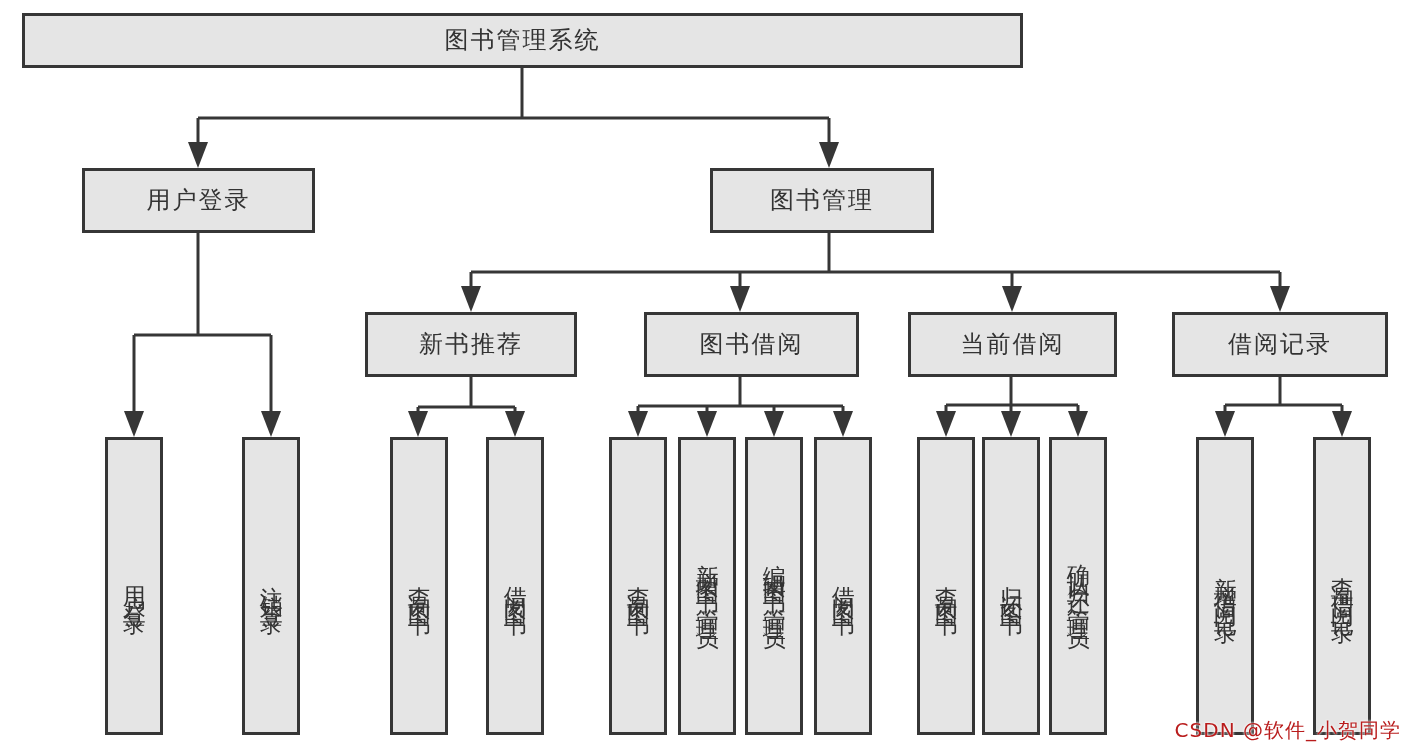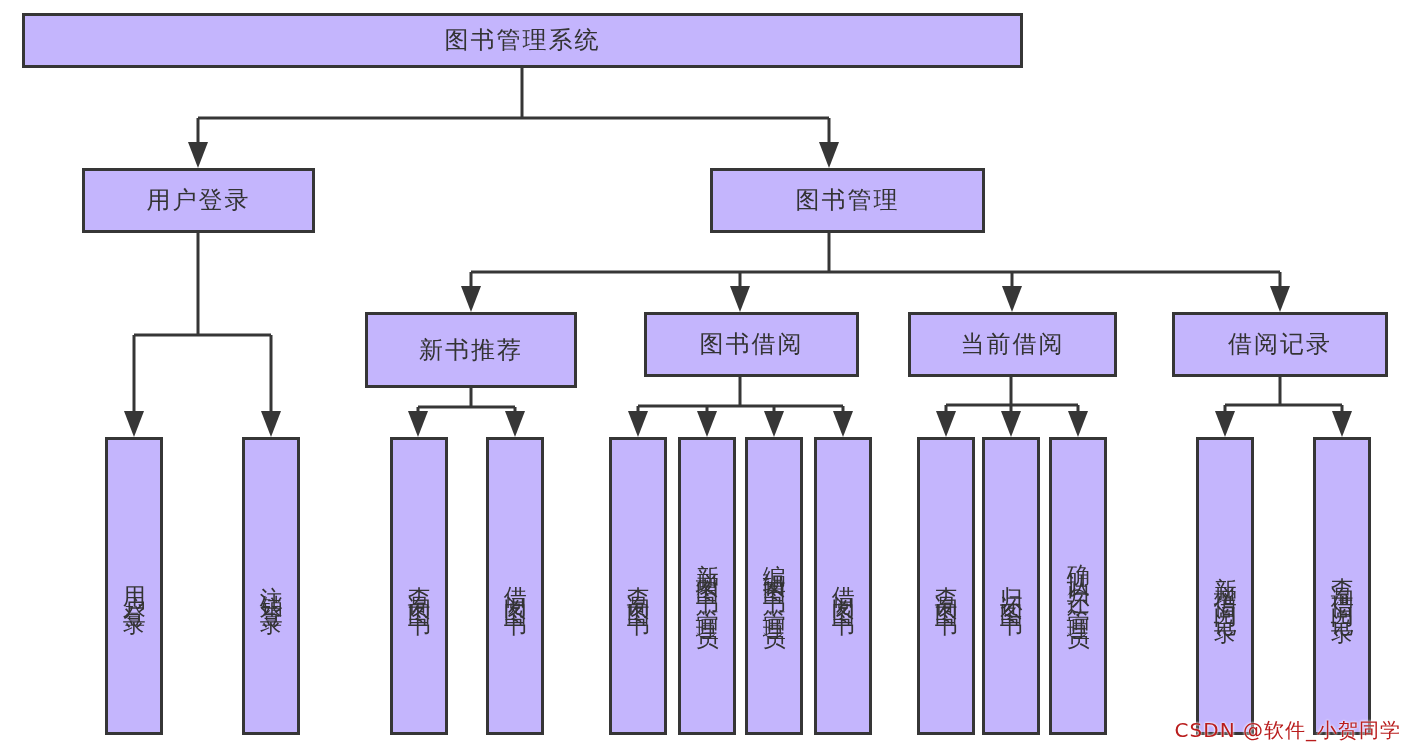--- a/index.html
+++ b/index.html
@@ -4,21 +4,21 @@
 <style>
   html,body{margin:0;padding:0;}
   body{
     width:1405px;height:747px;position:relative;background:#ffffff;
     font-family:"DejaVu Sans","Liberation Sans",sans-serif;
     overflow:hidden;
   }
   .canvas{position:absolute;left:0;top:0;width:1405px;height:747px;}
   svg.connectors{position:absolute;left:0;top:0;width:1405px;height:747px;}
   .node{
-    position:absolute;box-sizing:border-box;background:#c4b5fd;
+    position:absolute;box-sizing:border-box;background:#e5e5e5;
     border:3px solid #363636;color:#333333;
     display:flex;align-items:center;justify-content:center;
     font-size:24px;letter-spacing:2px;line-height:1.2;
     white-space:nowrap;
   }
   .node span{display:block;}
   .node.v{font-size:23px;letter-spacing:0;}
   .node.v span{
     writing-mode:vertical-rl;text-orientation:mixed;
     letter-spacing:9px;white-space:normal;
@@ -85,25 +85,25 @@
     </g>
   </svg>
 
   <div class="node" style="left:22px;top:13px;width:1001px;height:55px;">
     <span>图书管理系统</span>
   </div>
 
   <div class="node" style="left:82px;top:168px;width:233px;height:65px;">
     <span>用户登录</span>
   </div>
-  <div class="node" style="left:710px;top:168px;width:275px;height:65px;">
+  <div class="node" style="left:710px;top:168px;width:224px;height:65px;">
     <span>图书管理</span>
   </div>
 
-  <div class="node" style="left:365px;top:312px;width:212px;height:76px;">
+  <div class="node" style="left:365px;top:312px;width:212px;height:65px;">
     <span>新书推荐</span>
   </div>
   <div class="node" style="left:632px;top:312px;width:215px;height:65px;margin-left:12px;">
     <span>图书借阅</span>
   </div>
   <div class="node" style="left:908px;top:312px;width:209px;height:65px;">
     <span>当前借阅</span>
   </div>
   <div class="node" style="left:1172px;top:312px;width:216px;height:65px;">
     <span>借阅记录</span>

